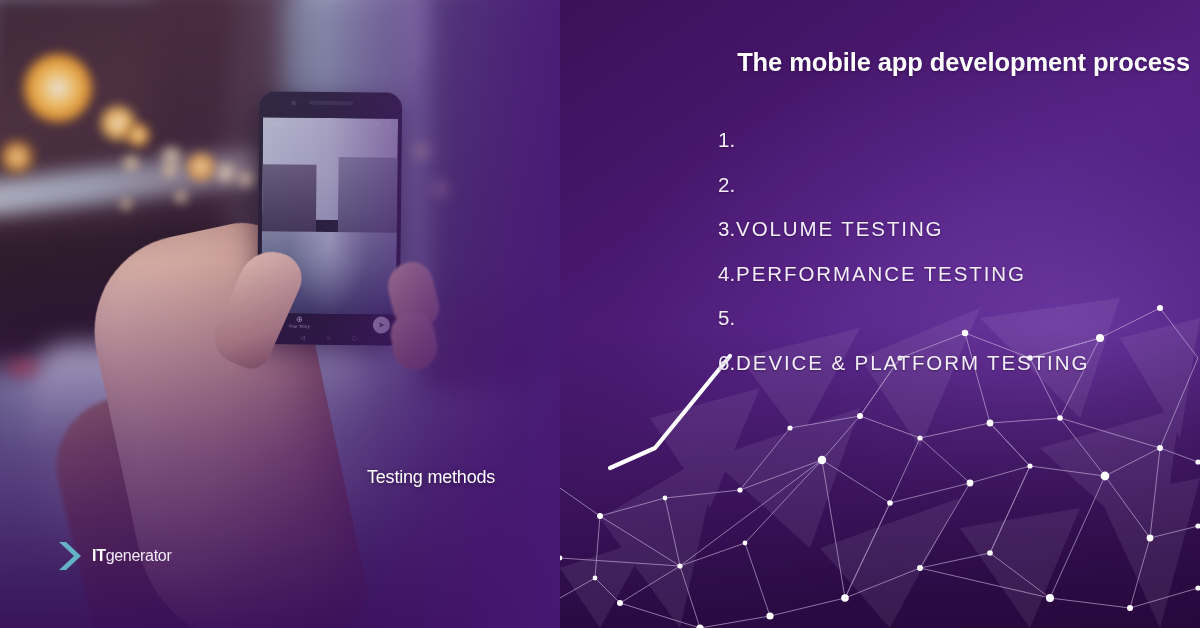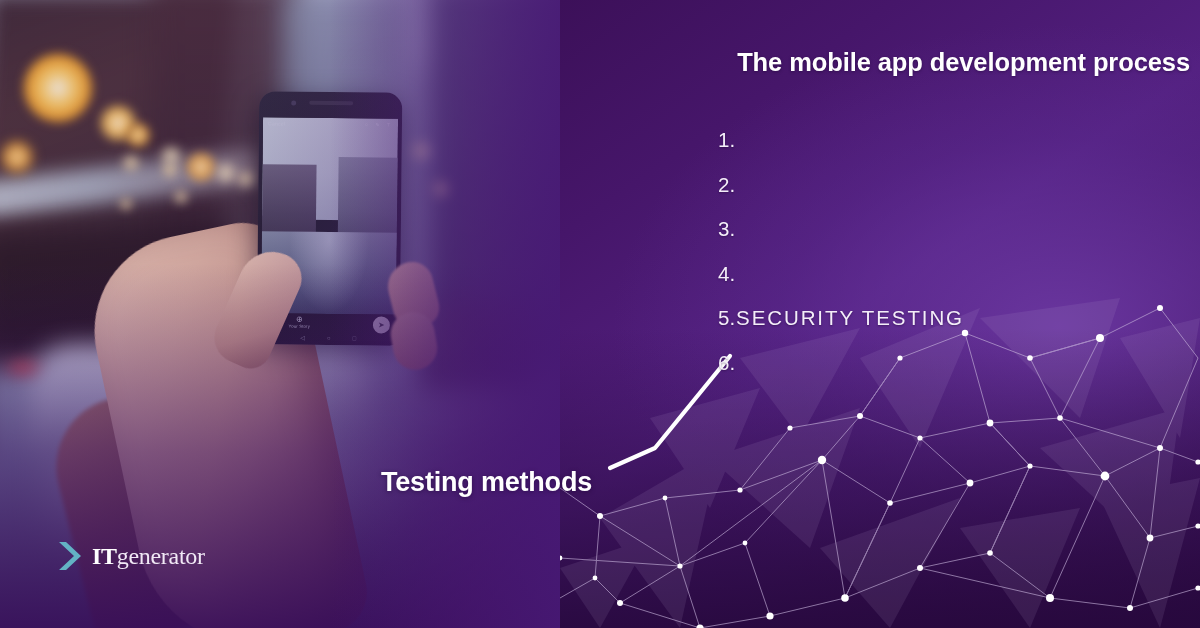--- a/index.html
+++ b/index.html
@@ -248,33 +248,33 @@
   .steps li{
     display:flex;align-items:baseline;
     color:#f4eef9;font-size:20.5px;font-weight:300;
     letter-spacing:1.9px;
     margin-bottom:20.5px;
     text-shadow:0 1px 2px rgba(30,6,52,.45);
     white-space:nowrap;
   }
   .steps .num{letter-spacing:0px;margin-right:1px;}
   .caption{
-    position:absolute;left:381px;top:467px;
-    color:#ffffff;font-size:27px;font-weight:bold;letter-spacing:-.2px;
+    position:absolute;left:367px;top:467px;
+    color:#ffffff;font-size:18px;font-weight:normal;letter-spacing:-.2px;
     text-shadow:0 1px 4px rgba(30,6,52,.55);
   }
   .pointer{position:absolute;left:600px;top:348px;width:150px;height:140px;}
 
   
   .logo{
     position:absolute;left:57px;top:541px;
     display:flex;align-items:center;
   }
   .logo-mark{display:block;margin-right:9px;}
-  .logo-text{font-size:24px;letter-spacing:-.3px;white-space:nowrap;font-family:Liberation Serif, serif;}
+  .logo-text{font-size:16px;letter-spacing:-.3px;white-space:nowrap;}
   .logo-it{color:#ffffff;font-weight:bold;}
   .logo-gen{color:#f1e9f6;font-weight:300;}
 </style>
 </head>
 <body>
 
 <div id="banner">
 
   <div class="photo">
     <div class="sky"></div>
@@ -446,30 +446,32 @@
 
   <ul class="steps">
     <li>
       <span class="num">1.</span>
     </li>
     <li>
       <span class="num">2.</span>
     </li>
     <li>
       <span class="num">3.</span>
+      <span>VOLUME TESTING</span>
     </li>
     <li>
       <span class="num">4.</span>
+      <span>PERFORMANCE TESTING</span>
     </li>
     <li>
       <span class="num">5.</span>
-      <span>SECURITY TESTING</span>
     </li>
     <li>
       <span class="num">6.</span>
+      <span>DEVICE &amp; PLATFORM TESTING</span>
     </li>
   </ul>
 
   <div class="caption">Testing methods</div>
 
   <div class="logo">
     <svg class="logo-mark" width="26" height="30" viewBox="0 0 26 30" xmlns="http://www.w3.org/2000/svg">
       <polygon points="2,1 9,1 24,15 9,29 2,29 17,15" fill="#63b3c4"></polygon>
     </svg>
     <span class="logo-text">

